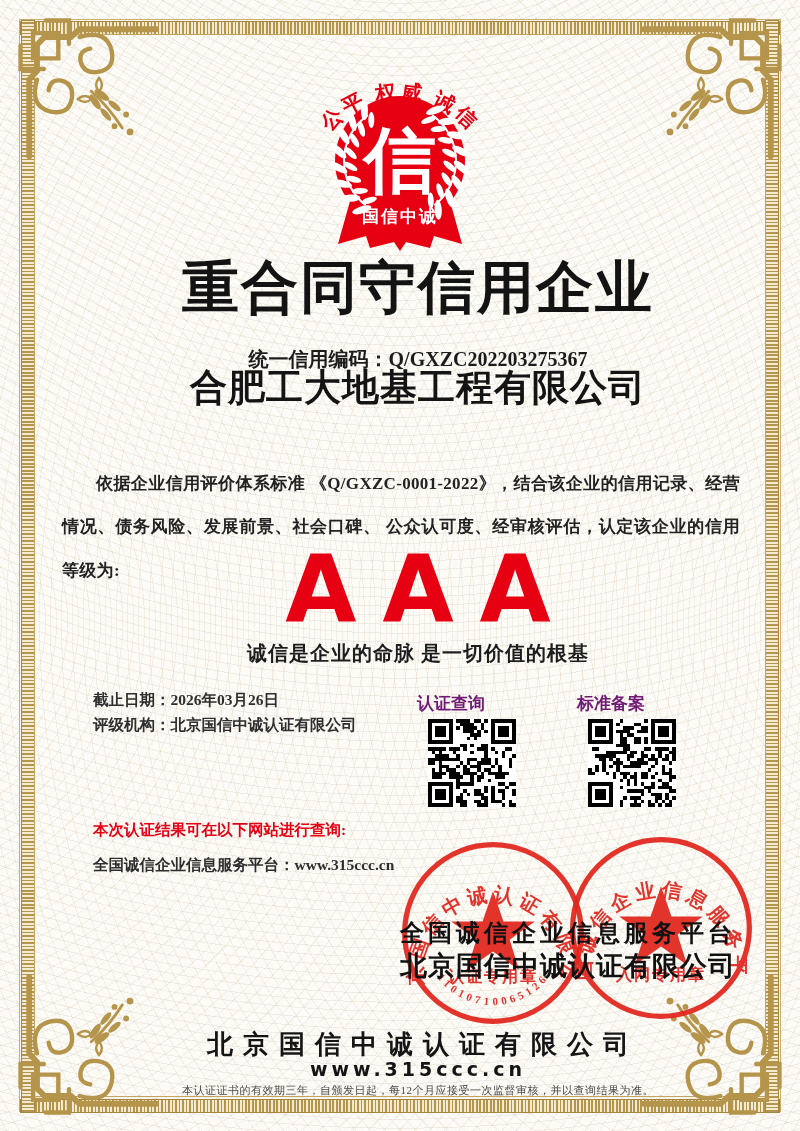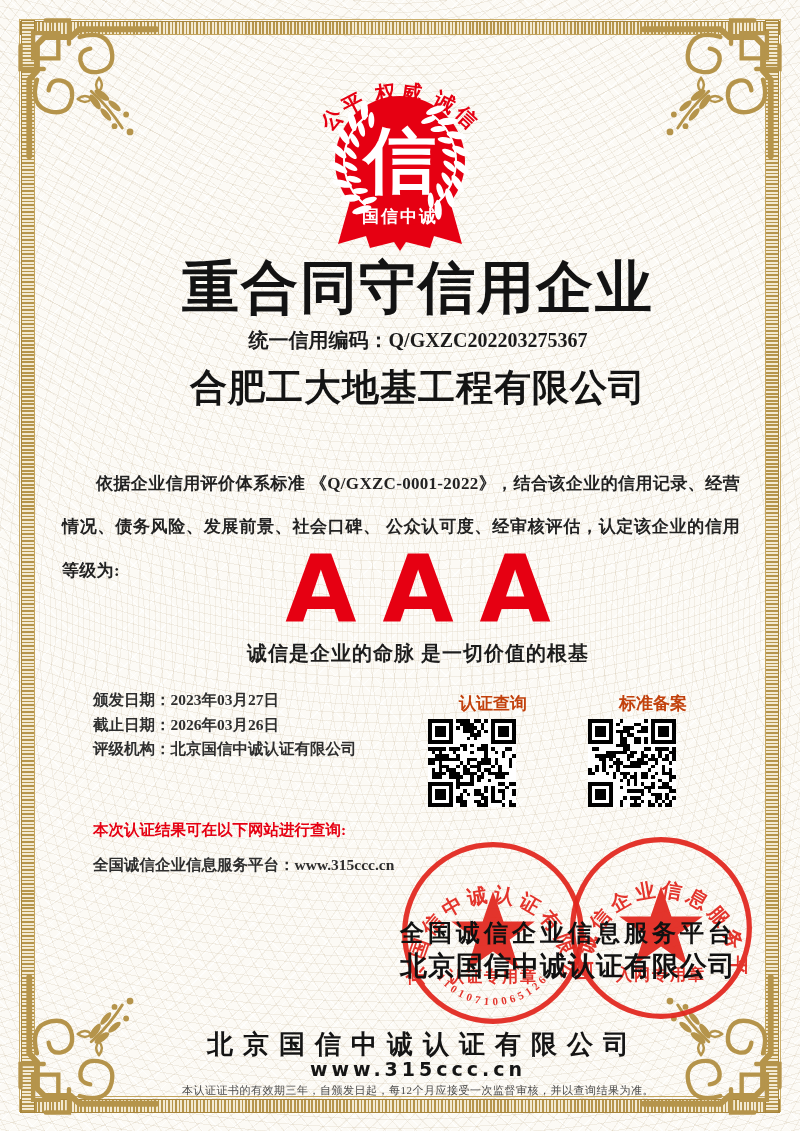--- a/index.html
+++ b/index.html
@@ -28,33 +28,33 @@
   .corner.tl{left:6px;top:6px;}
   .corner.tr{right:6px;top:6px;transform:scaleX(-1);}
   .corner.bl{left:6px;bottom:4px;transform:scaleY(-1);}
   .corner.br{right:6px;bottom:4px;transform:scale(-1,-1);}
 
   
   .abs{position:absolute;}
   .ctr{left:0;right:0;text-align:center;padding-left:36px;}
   .badge{left:290px;top:44px;width:220px;height:212px;}
   .title{top:250px;font-size:57px;font-weight:900;color:#131313;letter-spacing:2px;}
-  .code1{top:327px;font-size:20px;font-weight:700;color:#1c1c1c;}
+  .code1{top:346px;font-size:20px;font-weight:700;color:#1c1c1c;}
   .company{top:363px;font-size:37px;font-weight:900;color:#141414;letter-spacing:1px;}
   .code2{top:425px;font-size:20px;font-weight:700;color:#1c1c1c;}
   .para{left:62px;right:60px;top:462px;font-size:17px;font-weight:600;color:#222;
         line-height:2.55;text-align:justify;text-indent:2em;letter-spacing:.3px;}
   .rating{top:544px;font-size:92px;line-height:1;font-weight:900;color:var(--red);
           font-family:"DejaVu Sans","Liberation Sans",sans-serif;letter-spacing:26px;text-indent:26px;}
   .slogan{top:640px;font-size:20px;font-weight:700;color:#1d1d1d;letter-spacing:1px;}
 
   .details{left:93px;top:688px;font-size:15.5px;color:#2e2e2e;font-weight:600;}
   .details .row{height:24.5px;line-height:24.5px;white-space:nowrap;}
 
-  .qr-label{top:692px;width:110px;text-align:right;font-size:17px;font-weight:700;color:#c2410c;}
+  .qr-label{top:692px;width:110px;text-align:left;font-size:17px;font-weight:700;color:#701a75;}
   .qr-label.l{left:417px;} .qr-label.r{left:577px;}
   .qr{width:88px;height:88px;top:719px;}
   .qr.l{left:428px;} .qr.r{left:588px;}
   .qr svg{width:100%;height:100%;display:block;}
 
   .notice{left:93px;top:820px;font-size:15.5px;font-weight:700;color:var(--red);}
   .platform{left:93px;top:855px;font-size:15.5px;font-weight:600;color:#2e2e2e;}
 
   .stamp{width:190px;height:190px;opacity:.93;}
   .stamp.l{left:398px;top:838px;}
@@ -167,21 +167,20 @@
   </svg>
 
   <div class="abs ctr title">重合同守信用企业</div>
   <div class="abs ctr code1">统一信用编码：Q/GXZC202203275367</div>
   <div class="abs ctr company">合肥工大地基工程有限公司</div>
   <div class="abs para">依据企业信用评价体系标准 《Q/GXZC-0001-2022》，结合该企业的信用记录、经营情况、债务风险、发展前景、社会口碑、 公众认可度、经审核评估，认定该企业的信用等级为:</div>
   <div class="abs ctr rating">AAA</div>
   <div class="abs ctr slogan">诚信是企业的命脉 是一切价值的根基</div>
 
   <div class="abs details">
-    <div class="row"><span>颁发日期：</span><span>2023年03月27日</span></div>
     <div class="row"><span>截止日期：</span><span>2026年03月26日</span></div>
     <div class="row"><span>评级机构：</span><span>北京国信中诚认证有限公司</span></div>
   </div>
 
   <div class="abs qr-label l">认证查询</div>
   <div class="abs qr-label r">标准备案</div>
   <div class="abs qr l">
       <svg viewBox="0 0 25 25" shape-rendering="crispEdges">
         <rect width="25" height="25" fill="#fff"></rect>
         <rect x="0" y="0" width="7" height="7" fill="#000"></rect>

